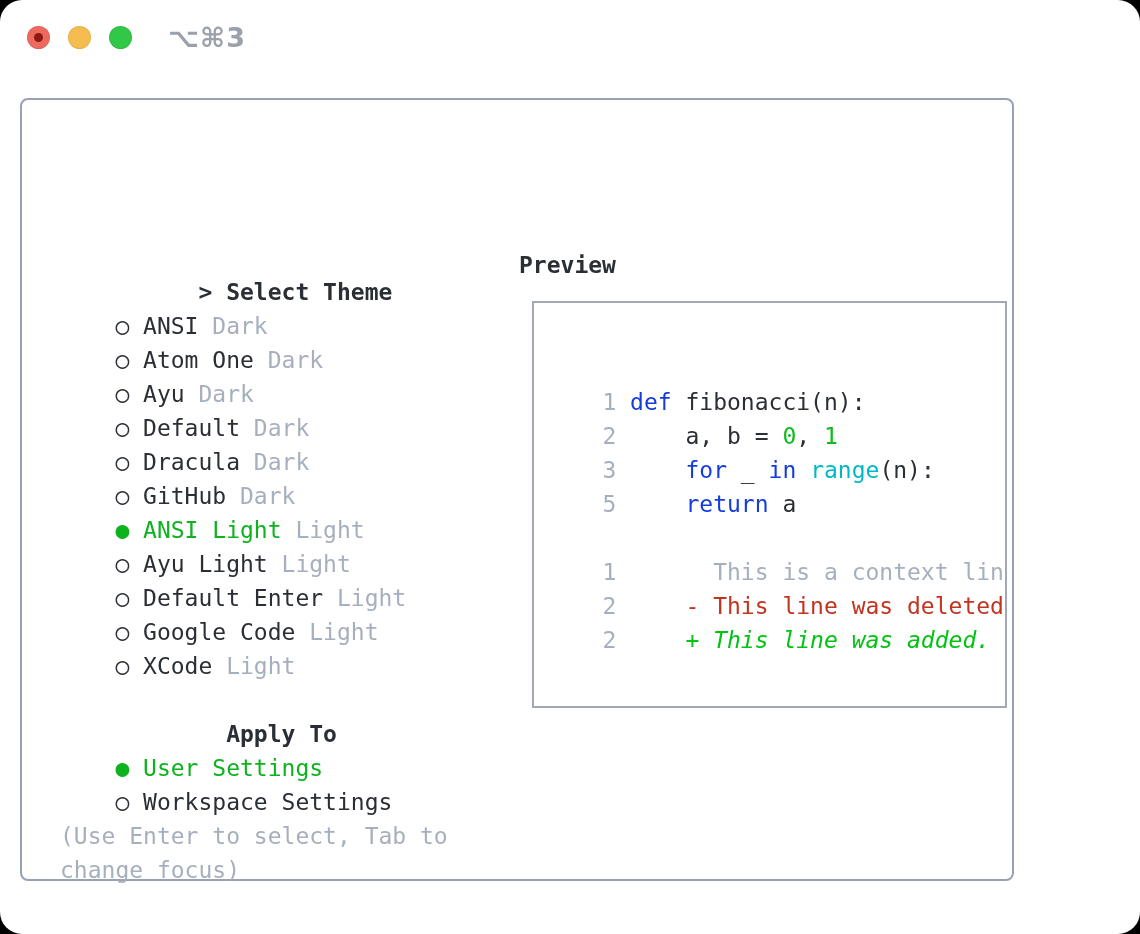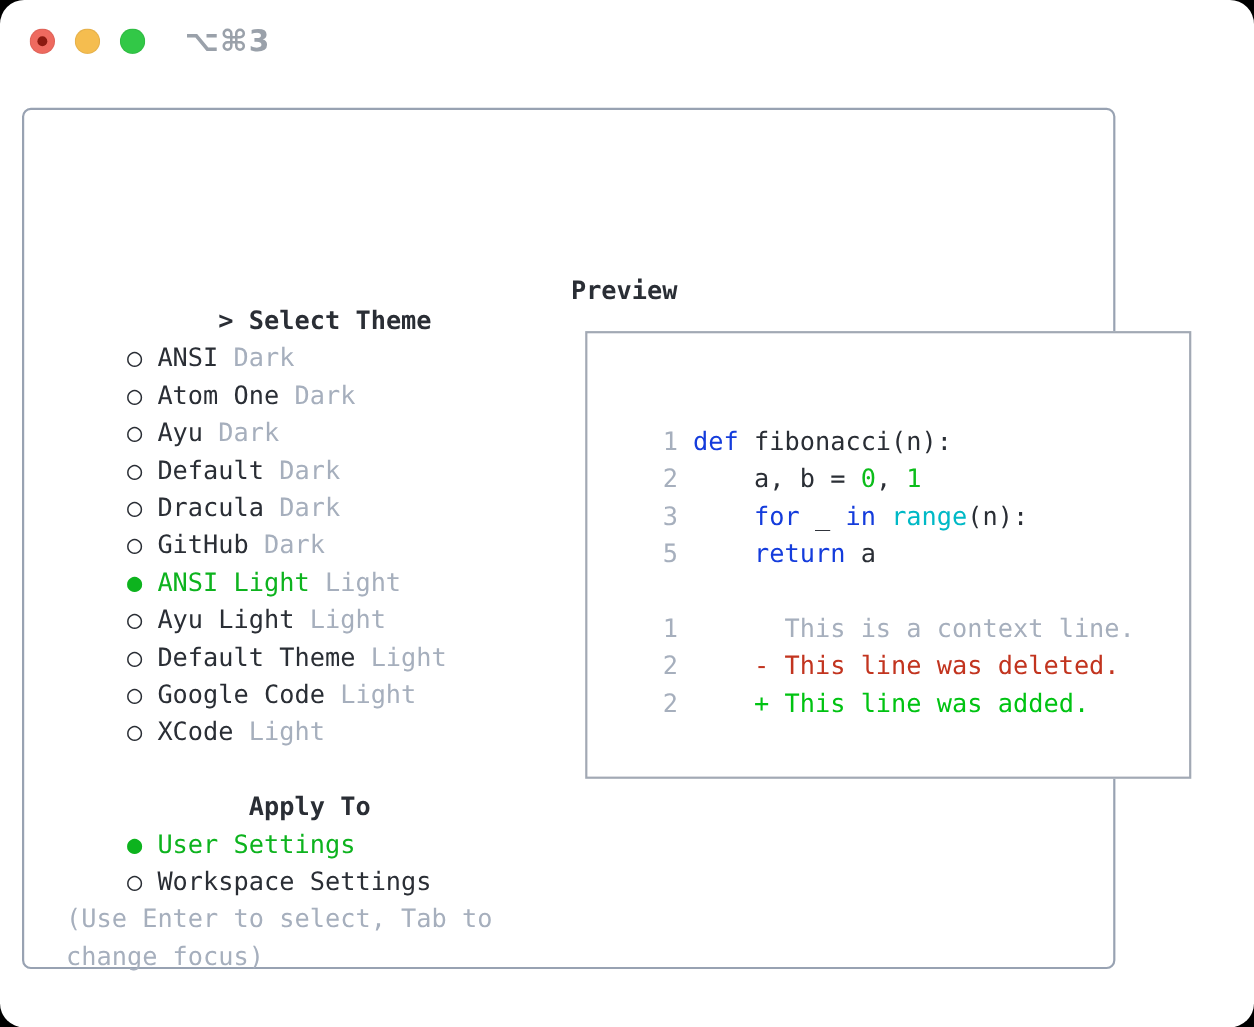--- a/index.html
+++ b/index.html
@@ -50,32 +50,32 @@
   .bullet{display:inline-block;width:2ch;color:var(--text-dark);}
   .option{cursor:default;}
   .option .opt-name{color:var(--text-dark);}
   .option .opt-variant{margin-left:1ch;color:var(--muted-gray);}
   .option.selected .opt-name{color:var(--accent-green);}
   .option.selected .bullet{color:var(--accent-green);}
   .help{margin-top:34px;width:29ch;line-height:34px;color:var(--muted-gray);white-space:normal;}
   
   .preview-title{position:absolute;left:497px;top:148px;height:34px;line-height:34px;font-weight:700;}
   .preview-box{
-    position:absolute;left:510px;top:201px;width:551px;height:407px;box-sizing:border-box;
+    position:absolute;left:510px;top:201px;width:475px;height:407px;box-sizing:border-box;
     border:2px solid var(--box-border);padding:48px 0 0 13px;overflow:hidden;background:#fff;
   }
   .cline{height:34px;line-height:34px;white-space:pre;}
   .lnum{display:inline-block;width:2ch;color:var(--muted-gray);}
   .tok-fg{color:var(--text-dark);}
   .tok-blue{color:var(--keyword-blue);}
   .tok-cyan{color:var(--builtin-cyan);}
   .tok-green{color:var(--literal-green);}
   .tok-gray{color:var(--muted-gray);}
   .tok-red{color:var(--deleted-red);}
-  .tok-add{color:var(--added-green);}
+  .tok-add{color:var(--added-green);font-style:italic;}
 </style>
 </head>
 <body>
 
 <div class="canvas">
   <div class="window">
 
     <div>
       <span class="dot red">
           <span class="inner-dot"></span>
@@ -119,21 +119,21 @@
 
   <div class="line option selected">
     <span class="bullet">●</span><span class="opt-name">ANSI Light</span><span class="opt-variant">Light</span>
   </div>
 
   <div class="line option">
     <span class="bullet">○</span><span class="opt-name">Ayu Light</span><span class="opt-variant">Light</span>
   </div>
 
   <div class="line option">
-    <span class="bullet">○</span><span class="opt-name">Default Theme</span><span class="opt-variant">Light</span>
+    <span class="bullet">○</span><span class="opt-name">Default Enter</span><span class="opt-variant">Light</span>
   </div>
 
 
   <div class="line option">
     <span class="bullet">○</span><span class="opt-name">Google Code</span><span class="opt-variant">Light</span>
   </div>
 
   <div class="line option">
     <span class="bullet">○</span><span class="opt-name">XCode</span><span class="opt-variant">Light</span>
   </div>

